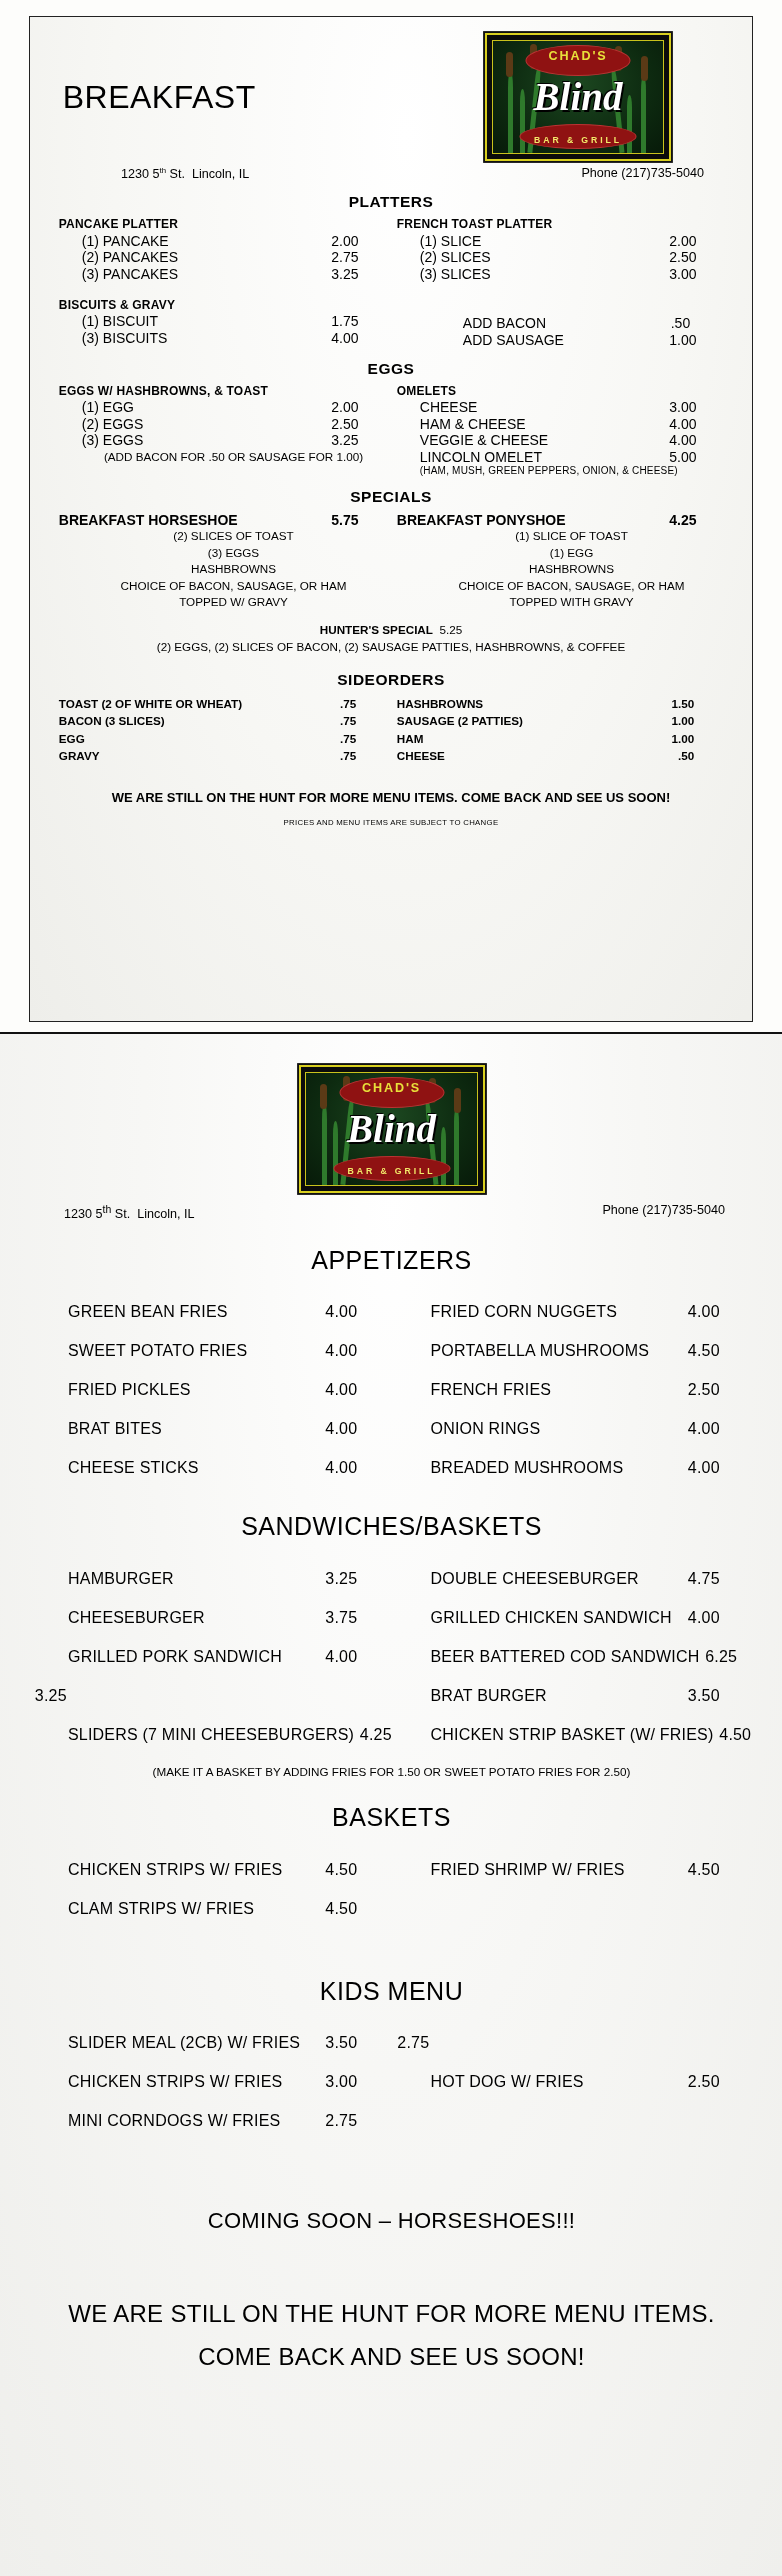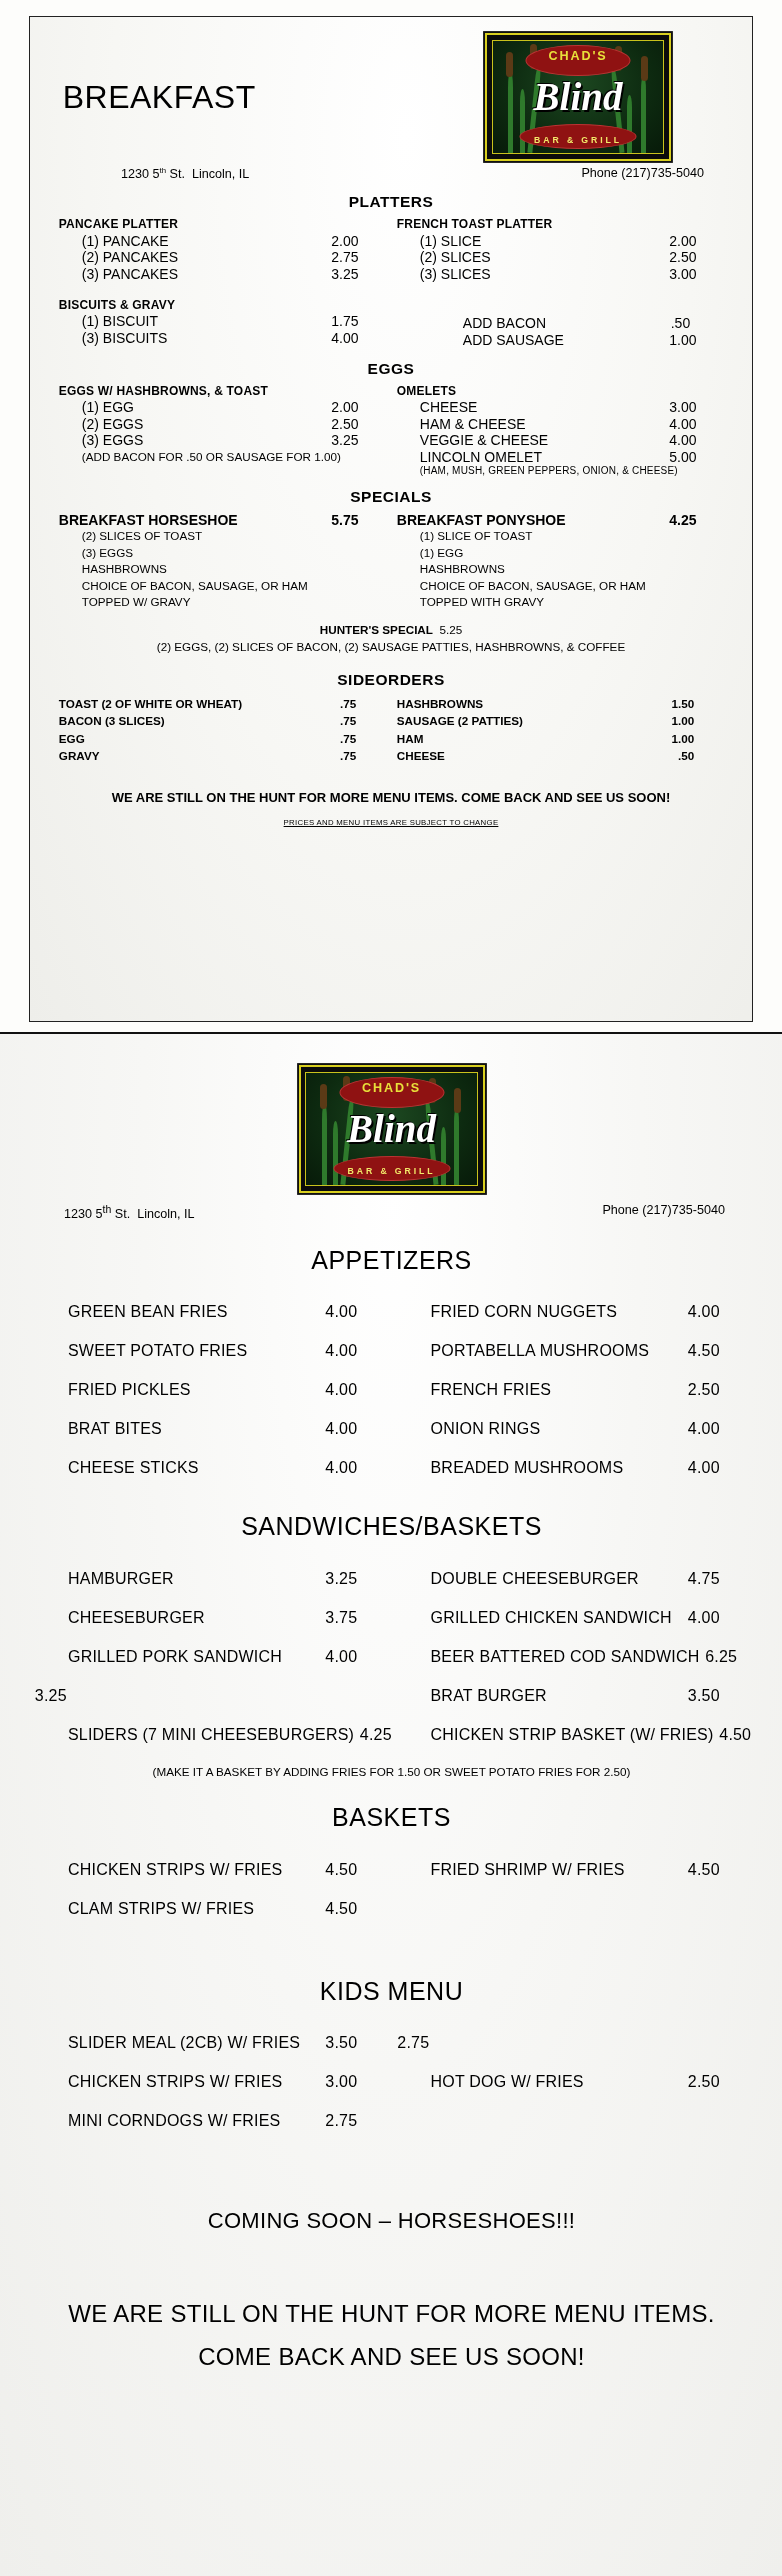--- a/index.html
+++ b/index.html
@@ -173,41 +173,41 @@
   .row.bold .nm, .row.bold .pr { font-weight: bold; }
   .note {
     font-size: 10px;
     letter-spacing: 0.2px;
     padding-left: 23px;
   }
   .sub {
     font-size: 11.7px;
     padding-left: 23px;
     line-height: 16.5px;
+    text-align: center;
   }
   .center-line {
     text-align: center;
     font-size: 11.7px;
     line-height: 17.5px;
   }
   .center-line b { font-weight: bold; }
   .hunt {
     text-align: center;
     font-size: 13px;
     font-weight: bold;
     font-variant: small-caps;
     margin-top: 25px;
   }
   .disclaim {
     text-align: center;
     font-size: 7.8px;
     margin-top: 13.6px;
     font-variant: small-caps;
     letter-spacing: 0.3px;
-    text-decoration: underline;
   }
   .so-row {
     display: flex;
     font-size: 11.7px;
     line-height: 17.5px;
   }
   .so-row .nm { flex: 1 1 auto; font-weight: bold; font-variant: small-caps; }
   .so-row .pr { width: 58px; text-align: right; padding-right: 29px; font-weight: bold; }
 
   

